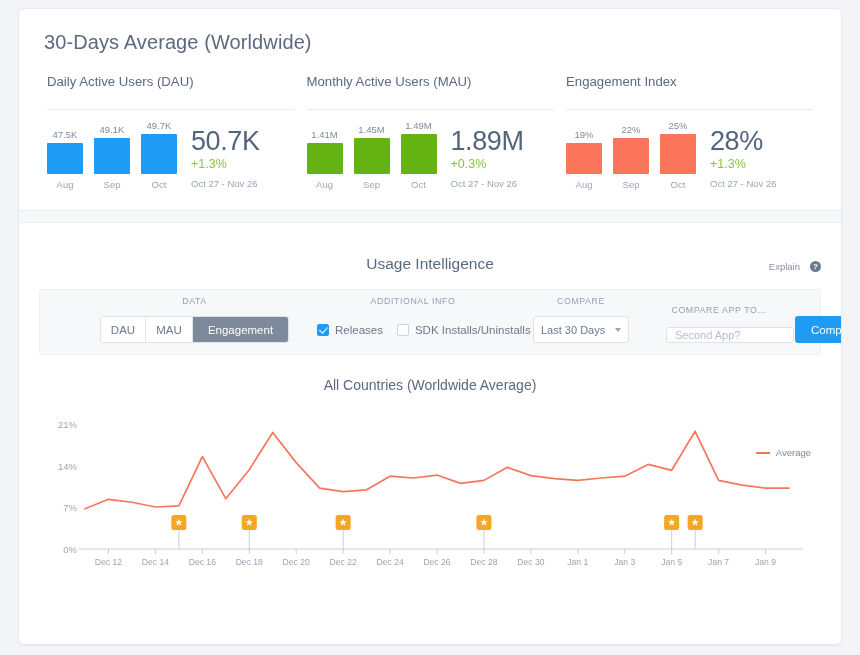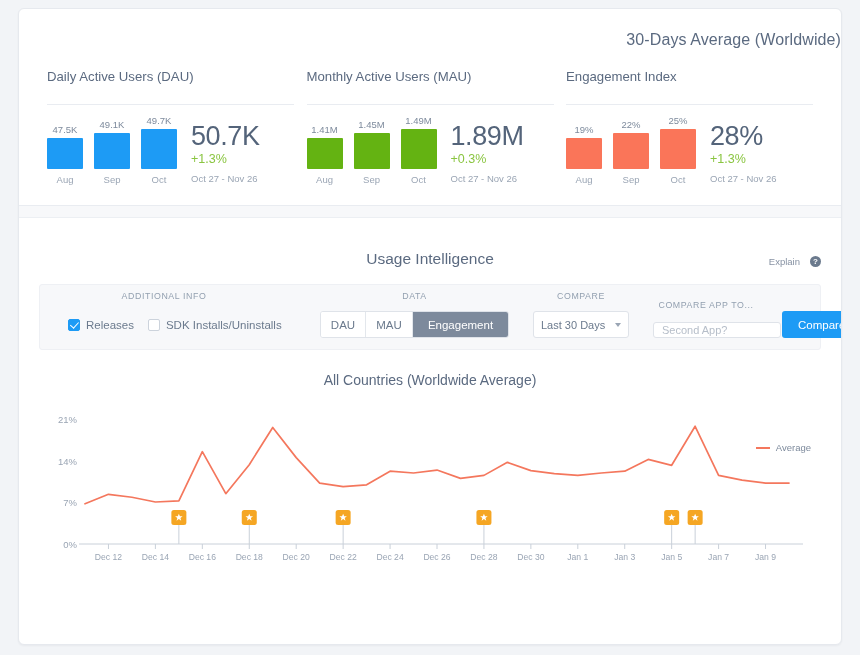--- a/index.html
+++ b/index.html
@@ -23,22 +23,22 @@
     box-shadow: 0 1px 2px rgba(30,40,60,0.05);
     width: 824px;
     height: 637px;
     overflow: hidden;
     position: relative;
   }
 
   
   .top-section { padding: 18px 0 14px 0; }
   .section-title {
-    text-align: right;
-    font-size: 16px;
+    text-align: left;
+    font-size: 20px;
     color: #5b6a80;
     font-weight: 400;
     letter-spacing: .1px;
     margin: 4px 0 20px 0;
     padding-left: 25px;
   }
   .kpi-row {
     display: flex;
     justify-content: space-between;
     padding: 0 28px;
@@ -182,21 +182,21 @@
     left: 0; right: 0;
     text-align: center;
     font-size: 8.8px;
     letter-spacing: .6px;
     color: #93a0b0;
     white-space: nowrap;
   }
   .g-data { margin-left: 60px; width: 189px; }
   .g-add  { margin-left: 28px; width: 192px; }
   .g-per  { margin-left: 24px; width: 96px; }
-  .g-cmp  { margin-left: 13px; width: 128px; padding-left: 11px; }
+  .g-cmp  { margin-left: 26px; width: 128px; padding-left: 11px; }
   .g-btn  { margin-left: 12px; }
 
   .seg {
     display: flex;
     border: 1px solid #dfe3e9;
     border-radius: 3px;
     overflow: hidden;
     background: #fff;
     height: 27px;
     width: 189px;
@@ -422,40 +422,40 @@
 
     <div class="ui-section">
       <div class="ui-title">Usage Intelligence</div>
       <div class="explain">
         <span>Explain</span>
         <span class="q-icon">?</span>
       </div>
 
       <div class="controls">
 
+        <div class="ctrl-group g-data">
+          <div class="ctrl-label">DATA</div>
+          <div class="seg">
+            <div class="seg-item seg-dau">DAU</div>
+            <div class="seg-item seg-mau">MAU</div>
+            <div class="seg-item seg-eng active">Engagement</div>
+          </div>
+        </div>
+
         <div class="ctrl-group g-add">
           <div class="ctrl-label">ADDITIONAL INFO</div>
           <div class="checks">
             <label class="chk">
               <span class="box on"></span>
               <span class="chk-lbl">Releases</span>
             </label>
             <label class="chk">
               <span class="box"></span>
               <span class="chk-lbl">SDK Installs/Uninstalls</span>
             </label>
-          </div>
-        </div>
-
-        <div class="ctrl-group g-data">
-          <div class="ctrl-label">DATA</div>
-          <div class="seg">
-            <div class="seg-item seg-dau">DAU</div>
-            <div class="seg-item seg-mau">MAU</div>
-            <div class="seg-item seg-eng active">Engagement</div>
           </div>
         </div>
 
         <div class="ctrl-group g-per">
           <div class="ctrl-label">COMPARE</div>
           <div class="select">
             <span>Last 30 Days</span>
             <span class="caret"></span>
           </div>
         </div>

